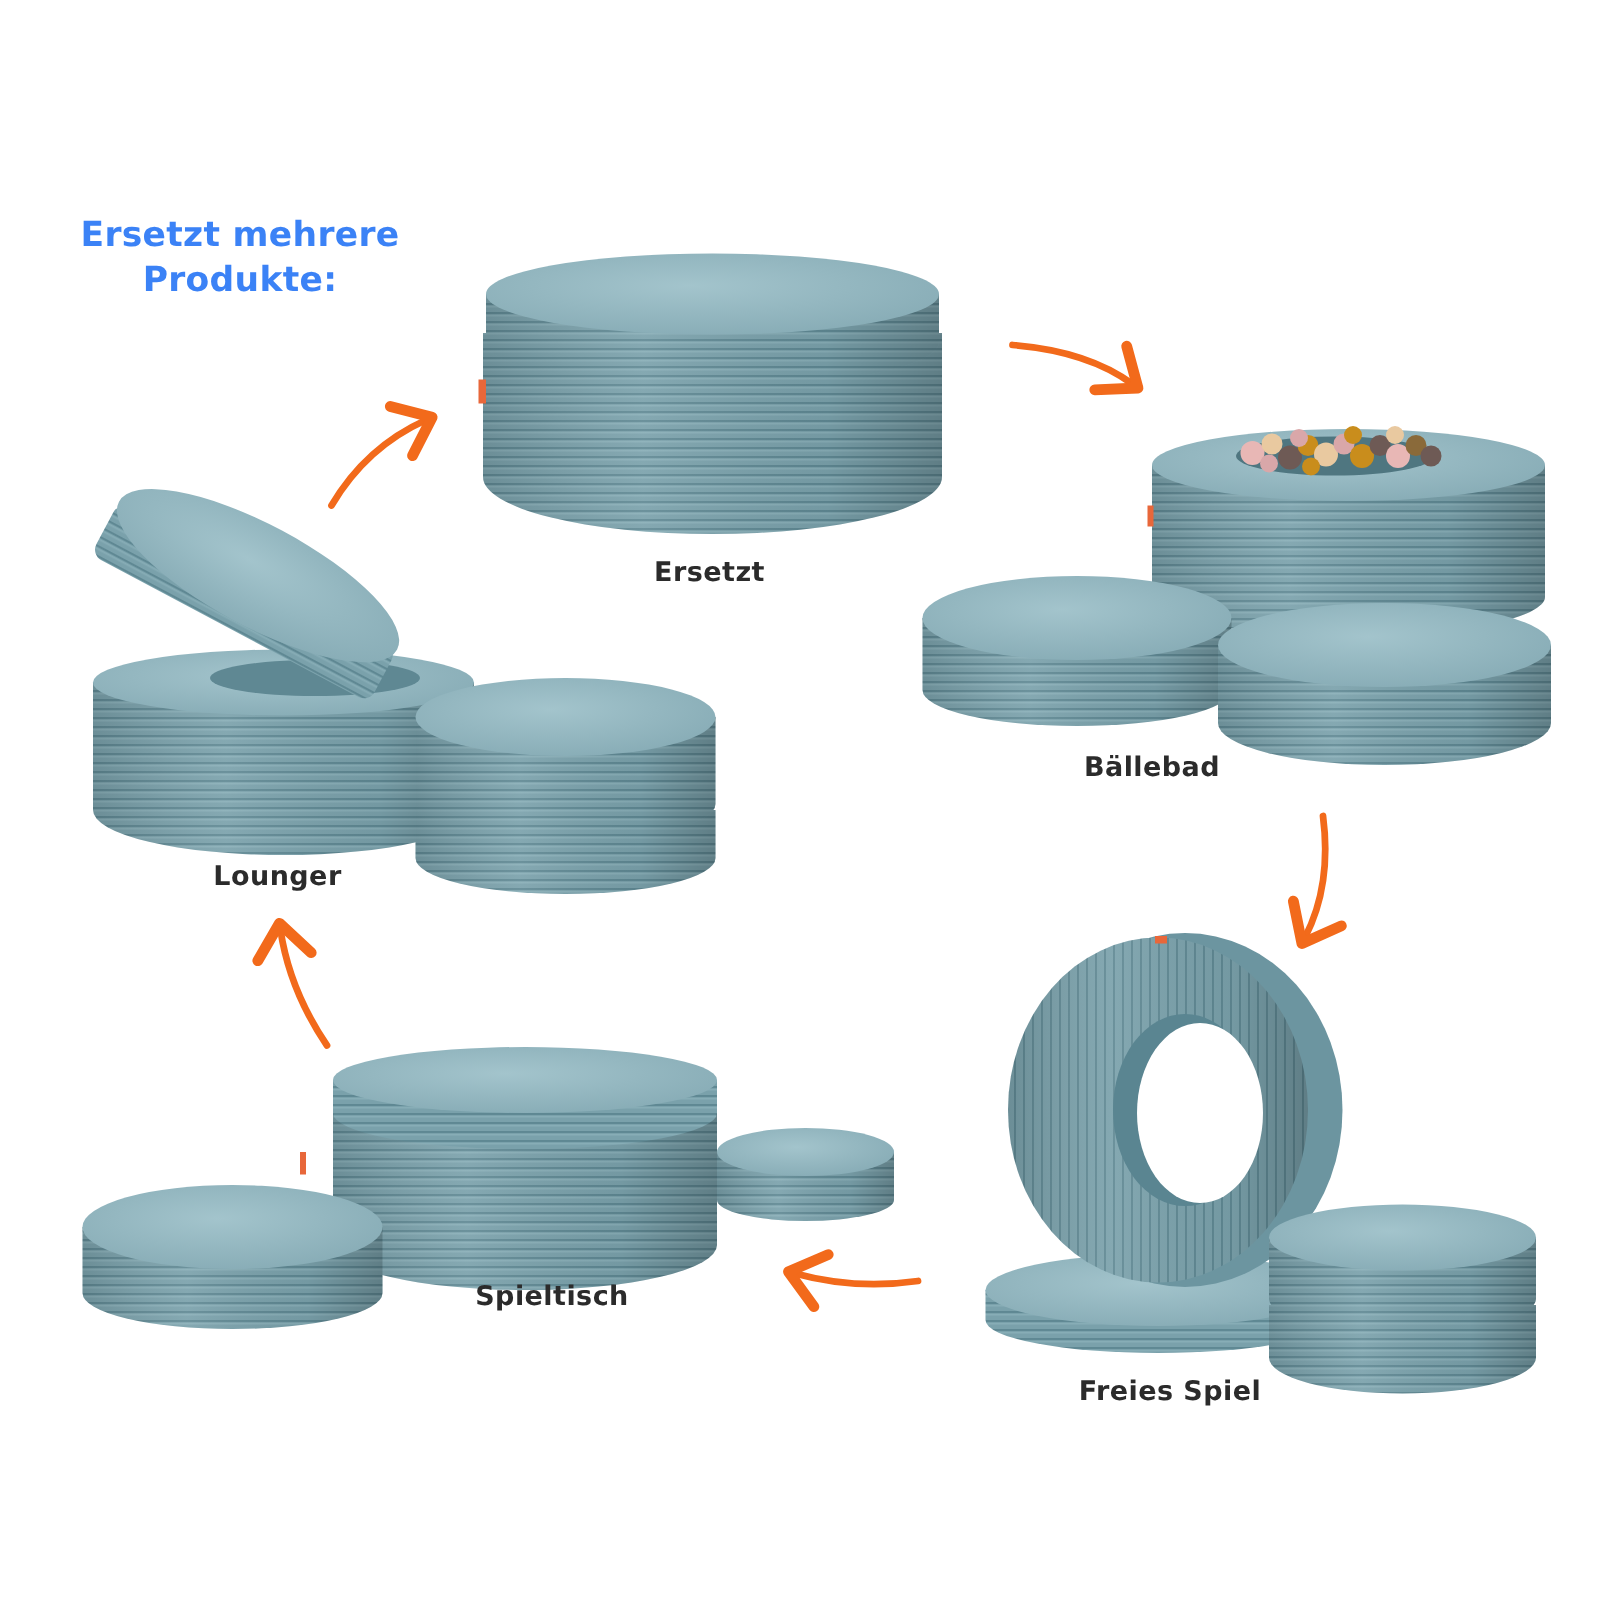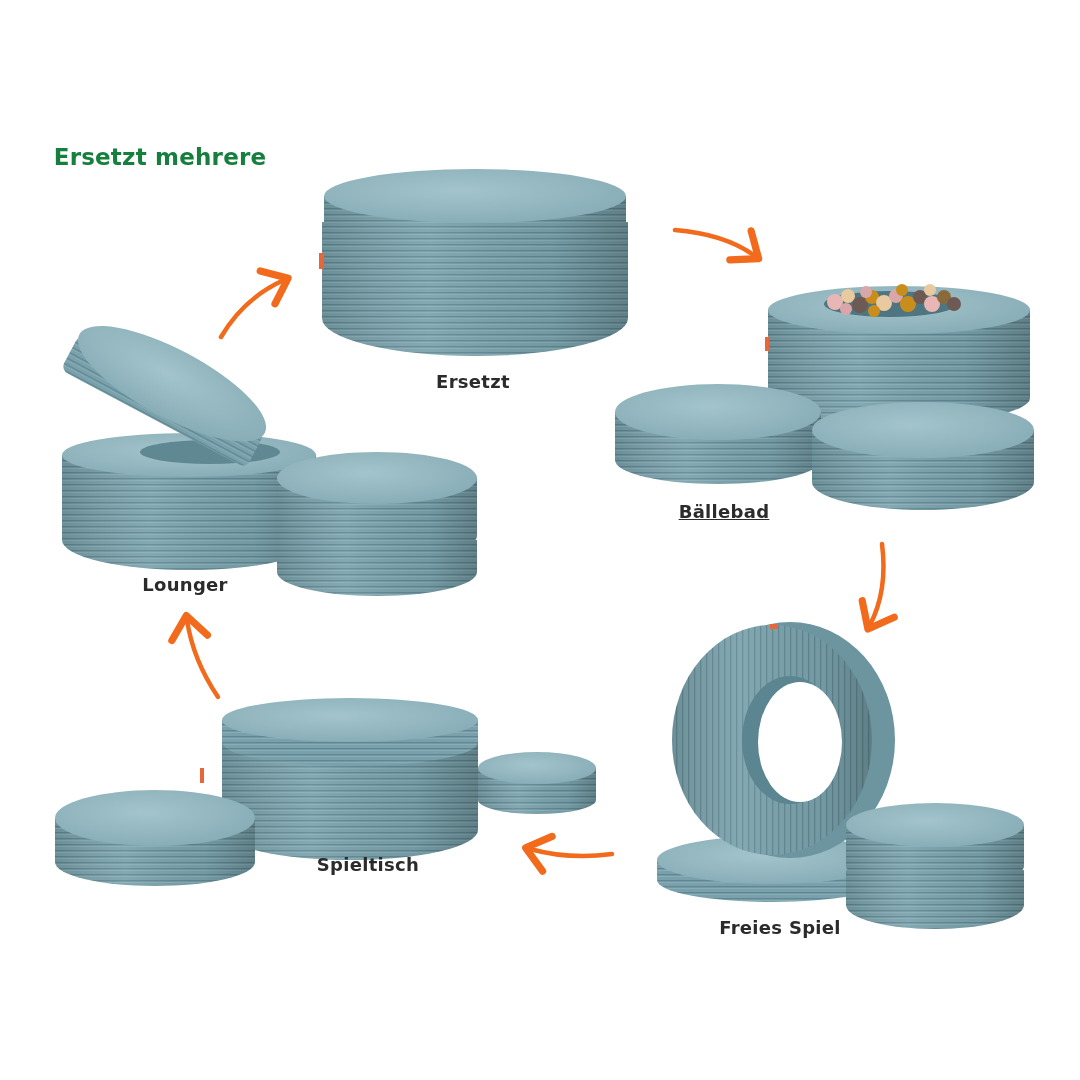--- a/index.html
+++ b/index.html
@@ -13,21 +13,21 @@
       position: relative;
       overflow: hidden;
       font-family: "DejaVu Sans", "Liberation Sans", sans-serif;
     }
     .headline {
       position: absolute;
       left: 30px;
       top: 142px;
       width: 260px;
       text-align: center;
-      color: #15803d;
+      color: #3b82f6;
       font-weight: bold;
       font-size: 23px;
       line-height: 30px;
       letter-spacing: 0.2px;
     }
     .label {
       position: absolute;
       color: #2b2b2b;
       font-weight: bold;
       font-size: 18px;
@@ -181,19 +181,20 @@
     <path d="M221,337 Q244,298 284,280" marker-end="url(#arrowHead)"></path>
     <path d="M675,230 Q725,234 755,256" marker-end="url(#arrowHead)"></path>
     <path d="M882,544 Q888,590 870,625" marker-end="url(#arrowHead)"></path>
     <path d="M612,854 Q570,860 530,849" marker-end="url(#arrowHead)"></path>
     <path d="M218,697 Q193,660 187,620" marker-end="url(#arrowHead)"></path>
   </g>
 </svg>
 
 <div class="headline">
   <div>Ersetzt mehrere</div>
+  <div>Produkte:</div>
 </div>
 
 <div class="label" style="left:473px; top:371px;">Ersetzt</div>
-<div class="label" style="left:724px; top:501px;text-decoration:underline;">Bällebad</div>
+<div class="label" style="left:768px; top:501px;">Bällebad</div>
 <div class="label" style="left:780px; top:917px;">Freies Spiel</div>
 <div class="label" style="left:368px; top:854px;">Spieltisch</div>
 <div class="label" style="left:185px; top:574px;">Lounger</div>
 
 </body></html>

